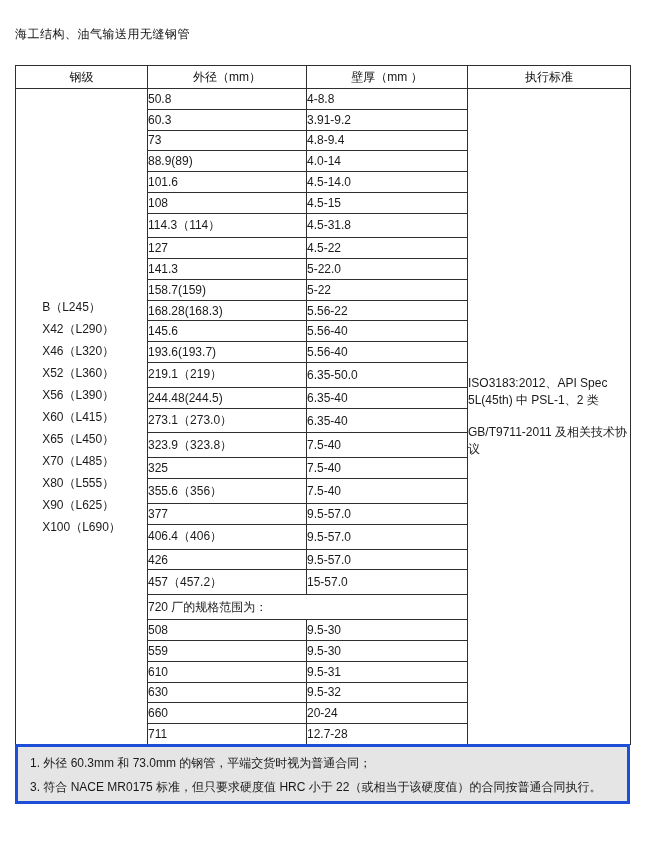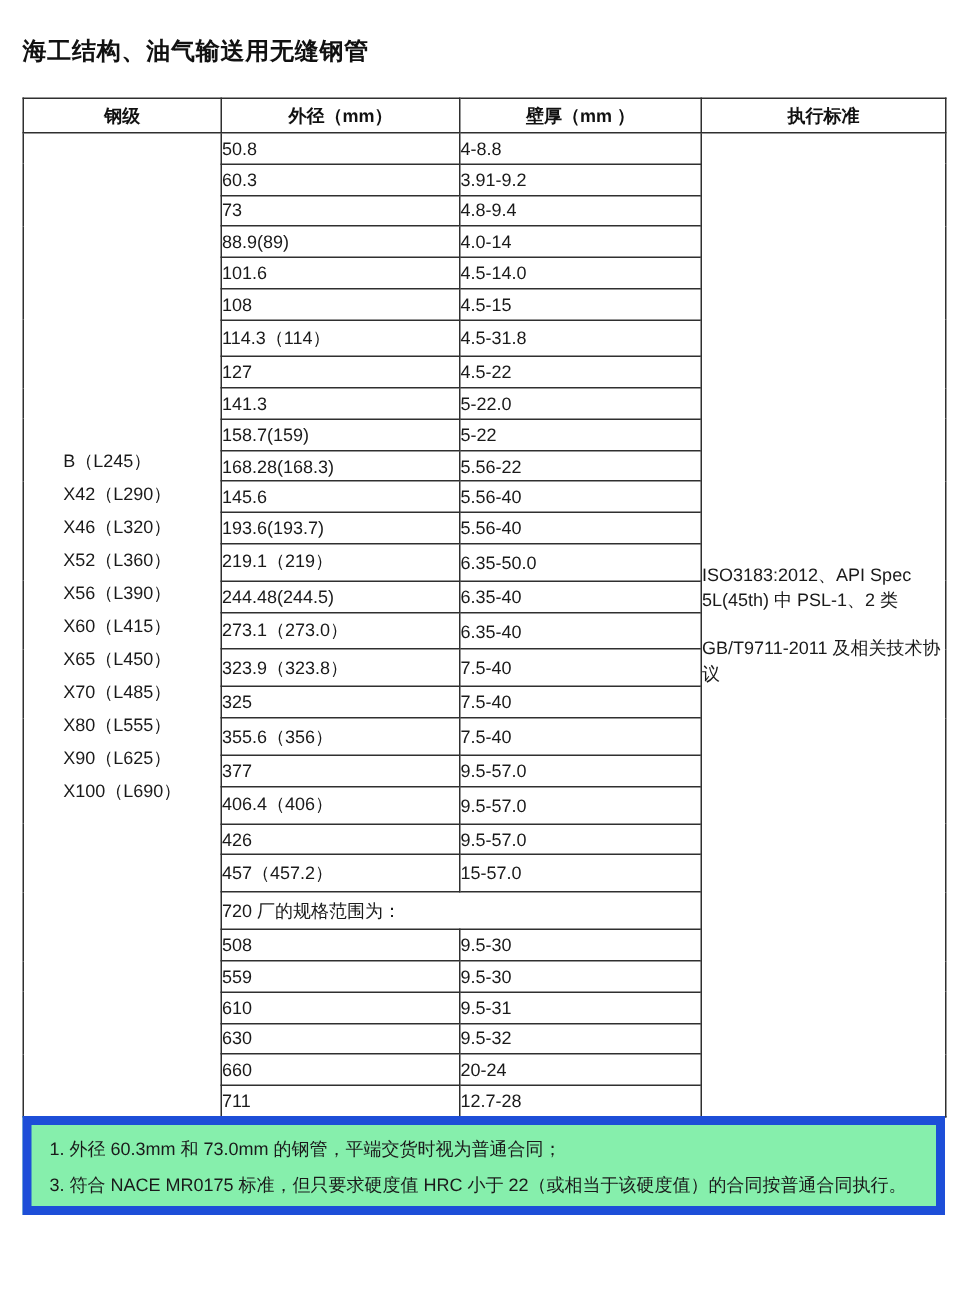--- a/index.html
+++ b/index.html
@@ -15,44 +15,44 @@
     overflow: hidden;
   }
   .page {
     box-sizing: border-box;
     width: 645px;
     height: 859px;
     padding: 25px 15px 0 15px;
   }
   .title {
     margin: 0;
-    font-size: 16px;
+    font-size: 12px;
     line-height: 19px;
-    font-weight: bold;
+    font-weight: normal;
     color: #111111;
     letter-spacing: 0.5px;
   }
   table.spec-table {
     margin-top: 21px;
     border-collapse: collapse;
     table-layout: fixed;
     width: 615px;
     height: 680px;
   }
   table.spec-table th,
   table.spec-table td {
     border: 1px solid #2f2f2f;
     font-size: 12px;
     padding: 0;
     background: #ffffff;
   }
   thead th {
     height: 22px;
     font-size: 12.5px;
-    font-weight: bold;
+    font-weight: normal;
     text-align: center;
     vertical-align: middle;
     color: #111111;
   }
   td.data-cell {
     text-align: left;
     vertical-align: middle;
     padding-left: 18px;
     white-space: nowrap;
     margin-top: 11px;
@@ -77,23 +77,23 @@
     margin: 0;
     line-height: 17px;
   }
   .standard-text + .standard-text {
     margin-top: 15px;
   }
   .notes-box {
     box-sizing: border-box;
     width: 615px;
     margin-top: -1px;
-    border: 6px solid #1d4ed8;
+    border: 3px solid #1d4ed8;
     padding: 4px 10px 2px 12px;
-    background: #86efac;
+    background: #e5e5e5;
   }
   .note-line {
     margin: 0;
     font-size: 12px;
     line-height: 24px;
     white-space: nowrap;
     color: #1a1a1a;
   }
 </style>
 </head>

